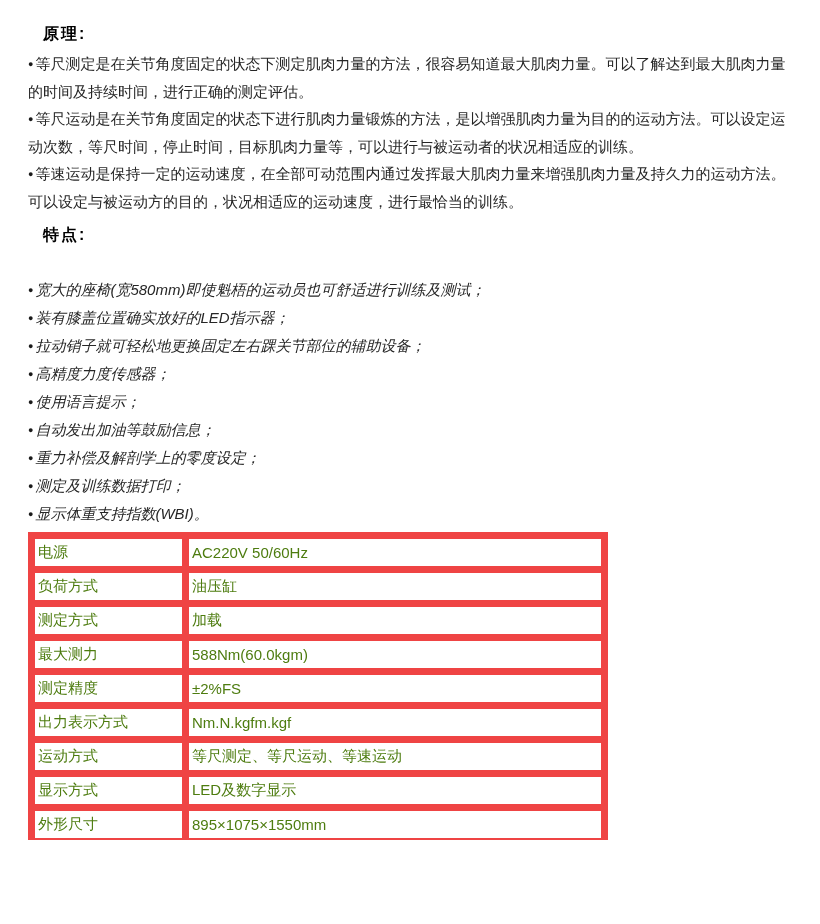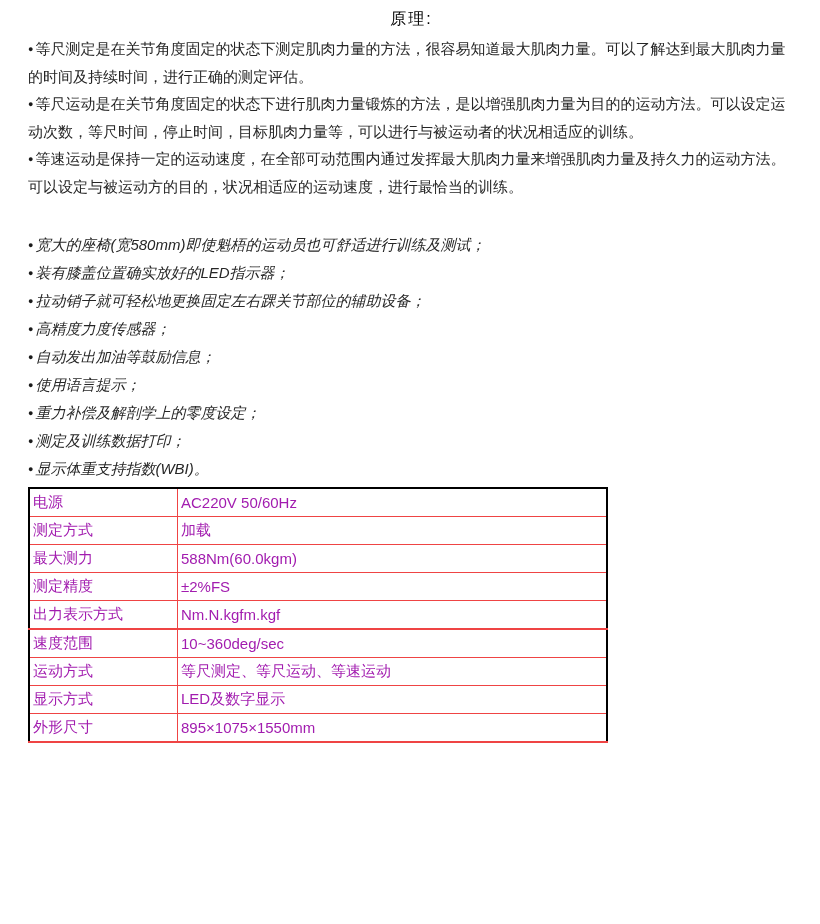--- a/index.html
+++ b/index.html
@@ -10,27 +10,26 @@
   body {
     width: 820px;
     min-height: 924px;
     font-family: "Liberation Sans", sans-serif;
     color: #262626;
   }
   .page {
     padding: 9px 25px 20px 28px;
   }
   .heading {
-    margin: 0;
+    margin: 15px;
     font-size: 16px;
-    font-weight: normal;
+    font-weight: bold;
     color: #000000;
     letter-spacing: 2px;
     line-height: 20px;
-    text-align: center;
   }
   .heading-principle { margin-bottom: 6px; }
   .heading-features  { margin-top: 10px; }
   .heading-specs     { margin-top: 6px; margin-bottom: 8px; }
 
   .principle-list { margin: 0; }
   .principle-item {
     margin: 0;
     font-size: 15px;
     line-height: 27px;
@@ -55,26 +54,26 @@
     color: #1a1a1a;
   }
 
   table.specs {
     border-collapse: collapse;
     border: 2px solid #000000;
     width: 580px;
     table-layout: fixed;
   }
   table.specs td {
-    border: 1px solid #ef4444;
+    border: 7px solid #ef4444;
     font-size: 15px;
     height: 27px;
     vertical-align: middle;
     padding: 0 4px 0 3px;
-    color: #a21caf;
+    color: #4d7c0f;
     overflow: hidden;
     white-space: nowrap;
   }
   table.specs td.label-cell { width: 140px; }
   
   table.specs tr:nth-of-type(5) td,
   table.specs tr:nth-of-type(9) td {
     border-bottom-width: 2px;
   }
 </style>
@@ -87,54 +86,59 @@
 
   <div class="principle-list">
 
       <p class="principle-item"><span class="bullet">●</span><span>等尺测定是在关节角度固定的状态下测定肌肉力量的方法，很容易知道最大肌肉力量。可以了解达到最大肌肉力量的时间及持续时间，进行正确的测定评估。</span></p>
 
       <p class="principle-item"><span class="bullet">●</span><span>等尺运动是在关节角度固定的状态下进行肌肉力量锻炼的方法，是以增强肌肉力量为目的的运动方法。可以设定运动次数，等尺时间，停止时间，目标肌肉力量等，可以进行与被运动者的状况相适应的训练。</span></p>
 
       <p class="principle-item"><span class="bullet">●</span><span>等速运动是保持一定的运动速度，在全部可动范围内通过发挥最大肌肉力量来增强肌肉力量及持久力的运动方法。可以设定与被运动方的目的，状况相适应的运动速度，进行最恰当的训练。</span></p>
     </div>
 
+  <h2 class="heading heading-features">特点:</h2>
 
   <div class="features-list">
 
       <p class="feature-item"><span class="bullet">●</span><span>宽大的座椅(宽580mm)即使魁梧的运动员也可舒适进行训练及测试；</span></p>
 
 
       <p class="feature-item"><span class="bullet">●</span><span>装有膝盖位置确实放好的LED指示器；</span></p>
 
       <p class="feature-item"><span class="bullet">●</span><span>拉动销子就可轻松地更换固定左右踝关节部位的辅助设备；</span></p>
 
       <p class="feature-item"><span class="bullet">●</span><span>高精度力度传感器；</span></p>
 
 
+      <p class="feature-item"><span class="bullet">●</span><span>使用语言提示；</span></p>
+
       <p class="feature-item"><span class="bullet">●</span><span>自动发出加油等鼓励信息；</span></p>
-
-      <p class="feature-item"><span class="bullet">●</span><span>使用语言提示；</span></p>
 
       <p class="feature-item"><span class="bullet">●</span><span>重力补偿及解剖学上的零度设定；</span></p>
 
       <p class="feature-item"><span class="bullet">●</span><span>测定及训练数据打印；</span></p>
 
       <p class="feature-item"><span class="bullet">●</span><span>显示体重支持指数(WBI)。</span></p>
     </div>
 
 
   <table class="specs">
     <tbody>
 
         <tr>
           <td class="label-cell">电源</td>
           <td class="value-cell">AC220V 50/60Hz</td>
         </tr>
 
 
+        <tr>
+          <td class="label-cell">负荷方式</td>
+          <td class="value-cell">油压缸</td>
+        </tr>
 
         <tr>
           <td class="label-cell">测定方式</td>
           <td class="value-cell">加载</td>
         </tr>
 
         <tr>
           <td class="label-cell">最大测力</td>
           <td class="value-cell">588Nm(60.0kgm)</td>
         </tr>
@@ -142,24 +146,20 @@
         <tr>
           <td class="label-cell">测定精度</td>
           <td class="value-cell">±2%FS</td>
         </tr>
 
         <tr>
           <td class="label-cell">出力表示方式</td>
           <td class="value-cell">Nm.N.kgfm.kgf</td>
         </tr>
 
-        <tr>
-          <td class="label-cell">速度范围</td>
-          <td class="value-cell">10~360deg/sec</td>
-        </tr>
 
         <tr>
           <td class="label-cell">运动方式</td>
           <td class="value-cell">等尺测定、等尺运动、等速运动</td>
         </tr>
 
         <tr>
           <td class="label-cell">显示方式</td>
           <td class="value-cell">LED及数字显示</td>
         </tr>

